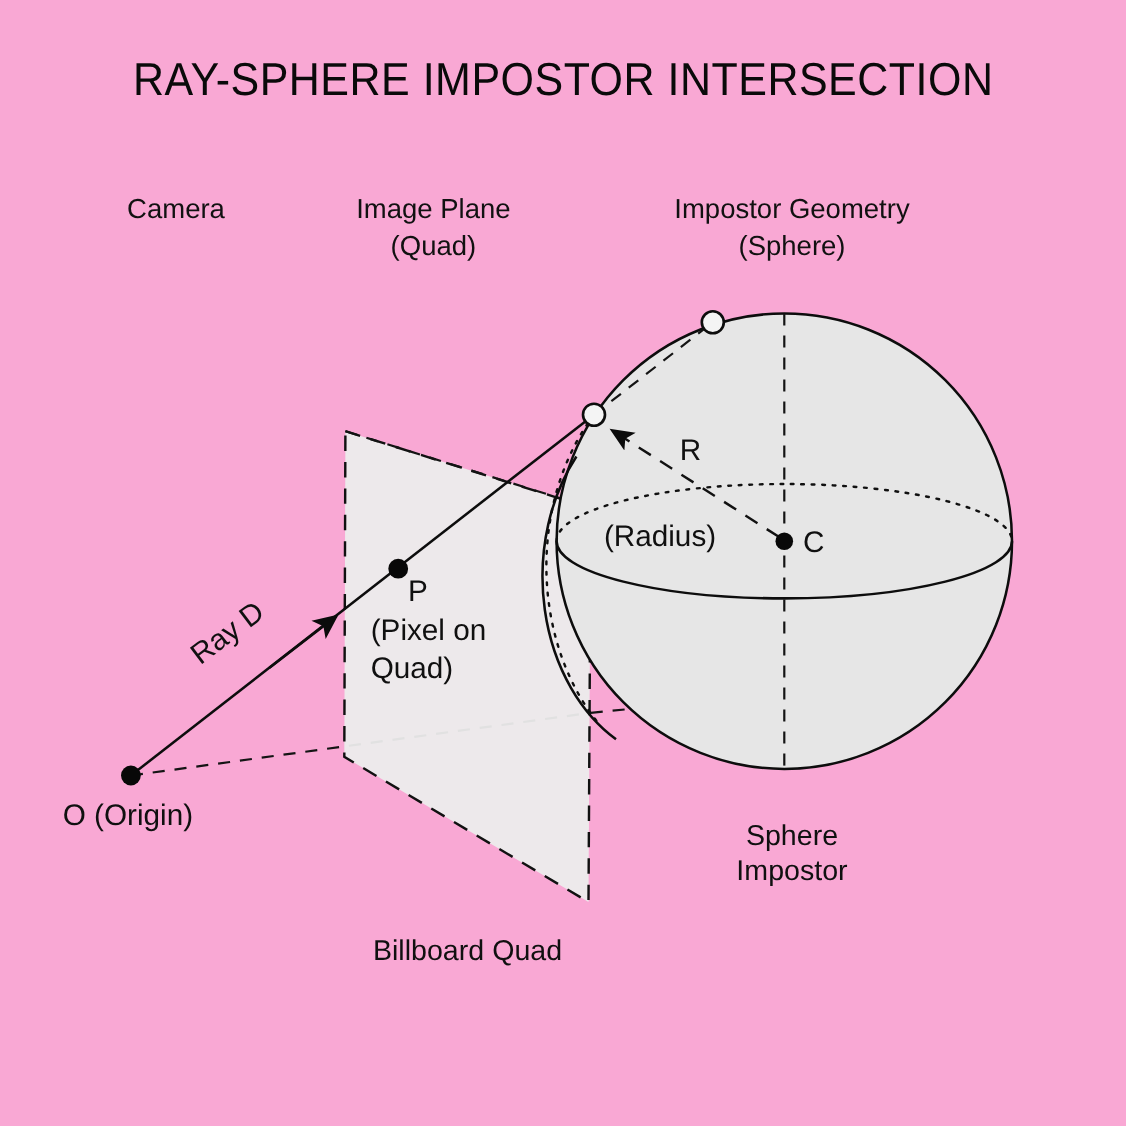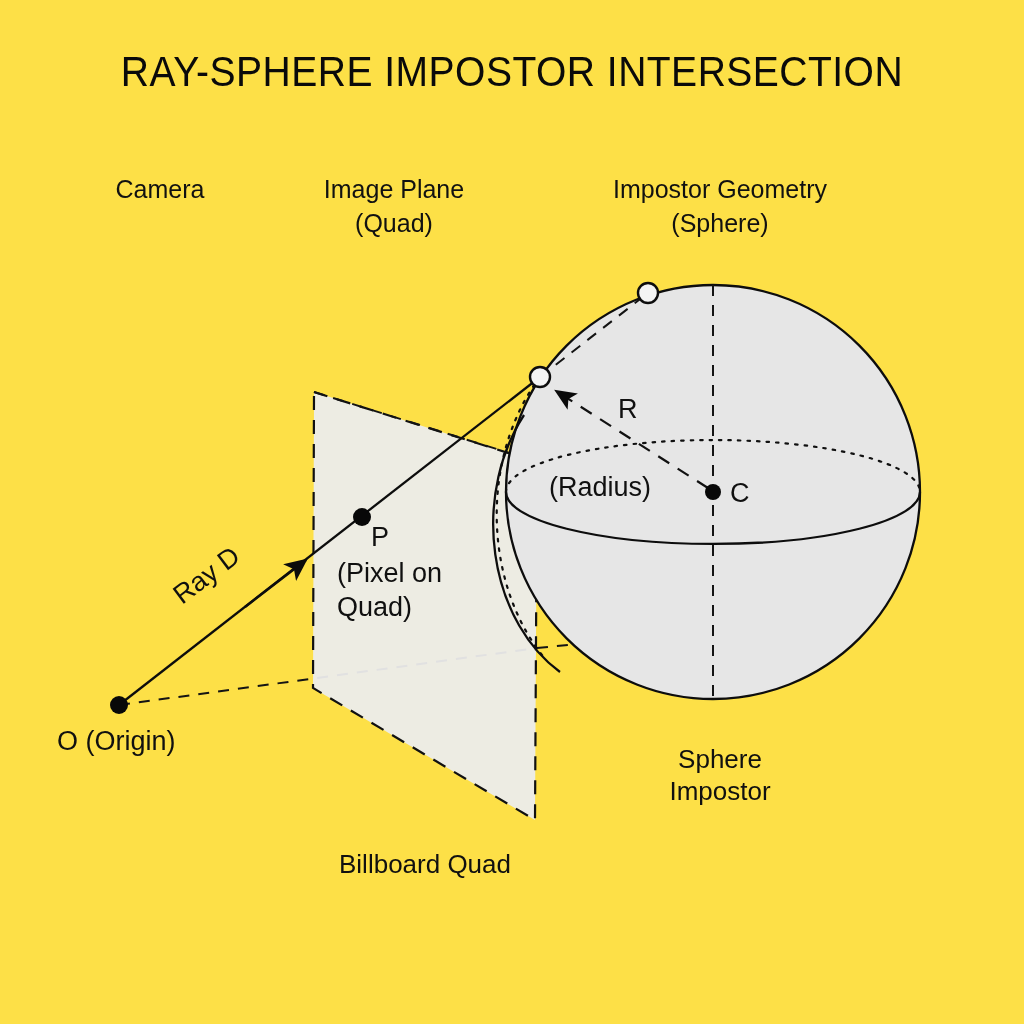--- a/index.html
+++ b/index.html
@@ -4,21 +4,21 @@
 <style>
   html, body {
     margin: 0;
     padding: 0;
     background: #ffffff;
   }
   #stage {
     position: relative;
     width: 1024px;
     height: 1024px;
-    background: #fde047;
+    background: #f9a8d4;
     font-family: "Liberation Sans", sans-serif;
     overflow: hidden;
   }
   svg.diagram {
     position: absolute;
     inset: 0;
     width: 1024px;
     height: 1024px;
   }
   .title-text {

